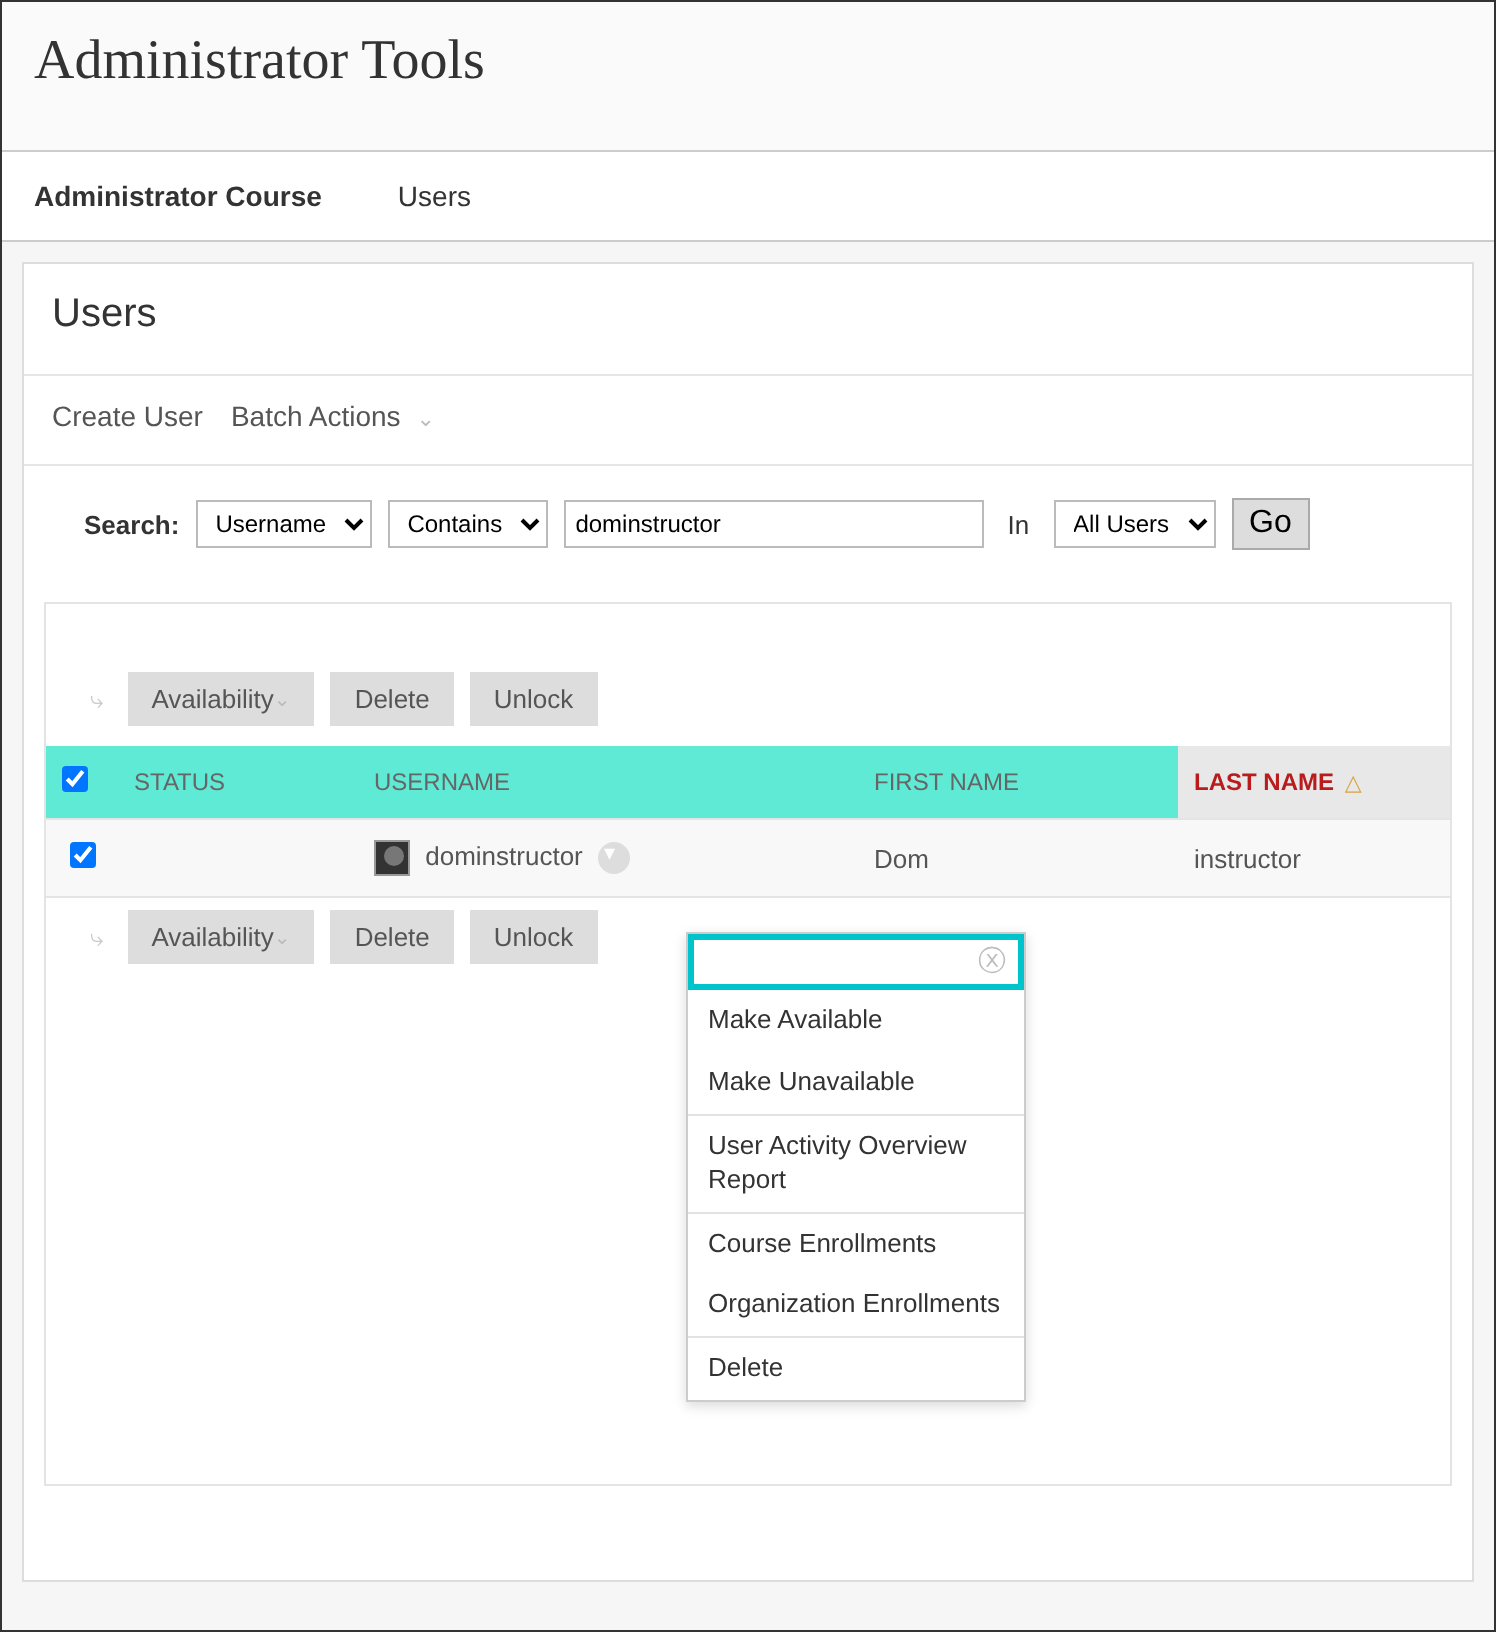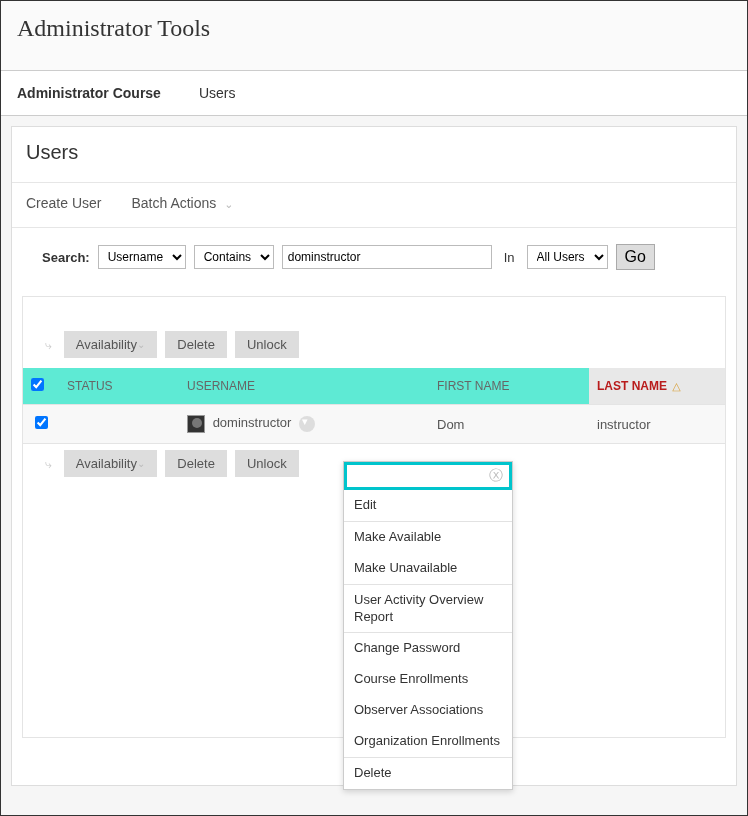--- a/index.html
+++ b/index.html
@@ -11,21 +11,21 @@
     height: 816px;
     overflow: hidden;
     border: 1px solid #333;
   }
   .header-block {
     border-bottom: 1px solid #ccc;
     background: #fafafa;
     padding: 14px 16px 28px 16px;
   }
   .page-title {
-    font-size: 24px;
+    font-size: 28px;
     font-weight: 400;
     font-family: Georgia, "Times New Roman", serif;
     color: #333;
   }
   .breadcrumb {
     display: flex;
     gap: 38px;
     padding: 14px 16px;
     font-size: 14px;
     border-bottom: 1px solid #ccc;
@@ -45,21 +45,21 @@
     position: relative;
   }
   .section-title {
     font-size: 20px;
     font-weight: 400;
     padding: 14px 14px 18px 14px;
     border-bottom: 1px solid #e6e6e6;
   }
   .action-bar {
     display: flex;
-    gap: 30px;
+    gap: 14px;
     padding: 12px 14px 16px 14px;
     font-size: 14px;
     color: #555;
     align-items: center;
     border-bottom: 1px solid #e6e6e6;
     text-align: right;
   }
   .chevron-down {
     display: inline-block;
     margin-left: 4px;
@@ -318,33 +318,28 @@
         <button class="pill-btn">Unlock</button>
       </div>
 
       <div class="context-menu">
         <div class="cm-search">
           <span></span>
           <span class="clear-icon">ⓧ</span>
         </div>
         <div id="cm-groups">
             <div class="cm-section">
-              <div class="cm-item">Edit</div>
-            </div>
-            <div class="cm-section">
               <div class="cm-item">Make Available</div>
               <div class="cm-item">Make Unavailable</div>
             </div>
             <div class="cm-section">
               <div class="cm-item">User Activity Overview Report</div>
             </div>
             <div class="cm-section">
-              <div class="cm-item">Change Password</div>
               <div class="cm-item">Course Enrollments</div>
-              <div class="cm-item">Observer Associations</div>
               <div class="cm-item">Organization Enrollments</div>
             </div>
             <div class="cm-section">
               <div class="cm-item">Delete</div>
             </div>
           </div>
       </div>
 
     </div>
   </div>

